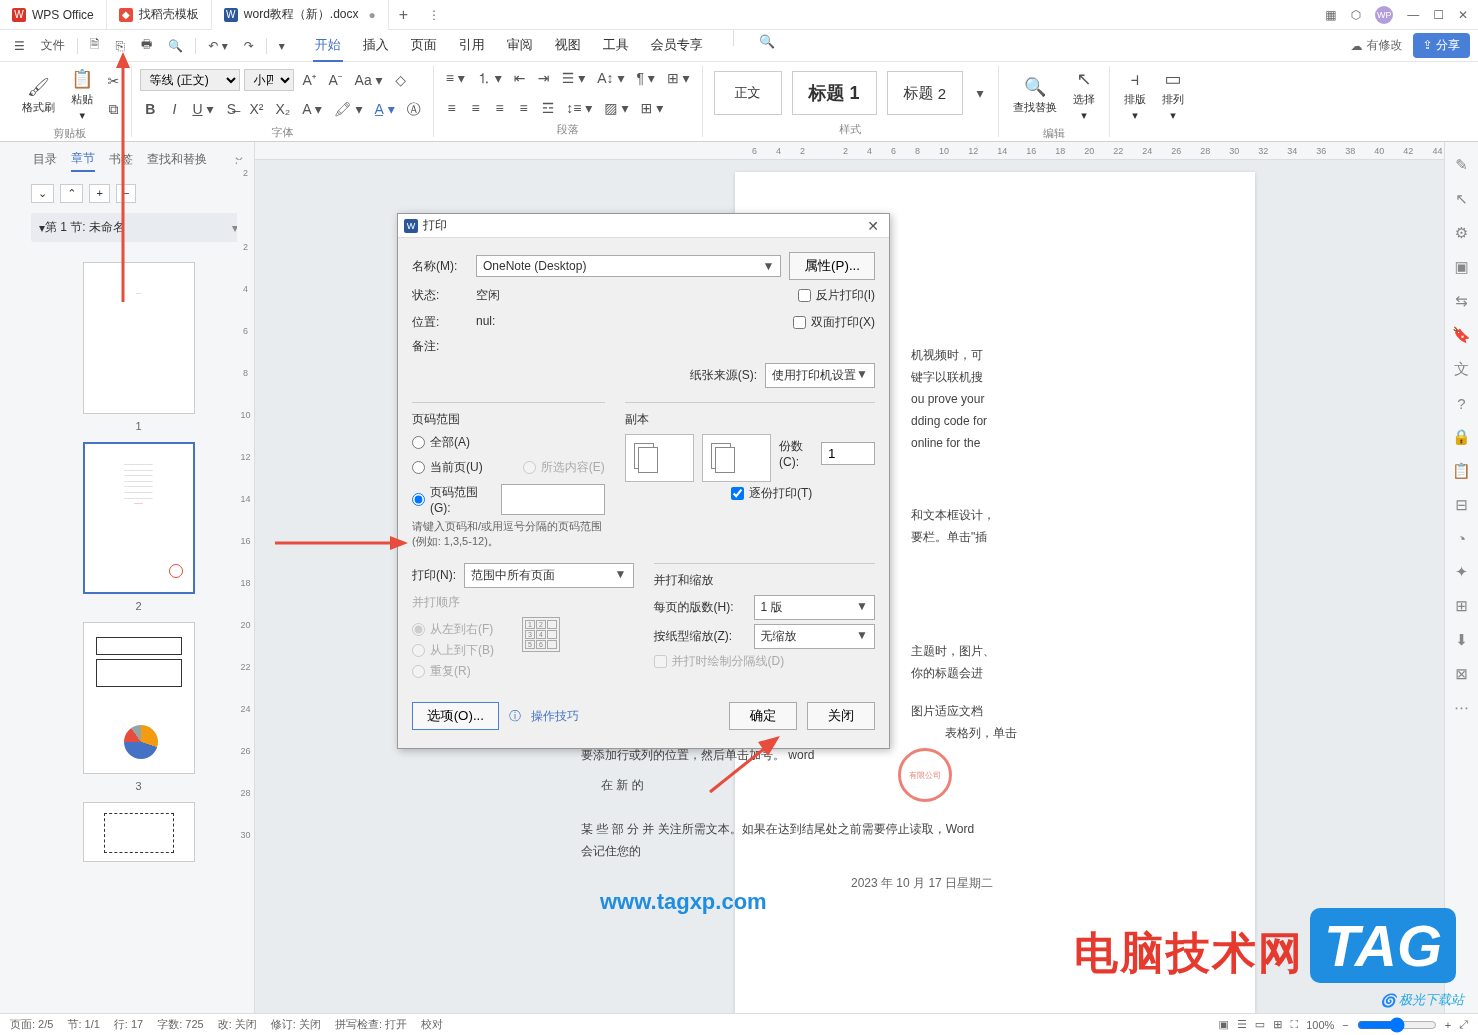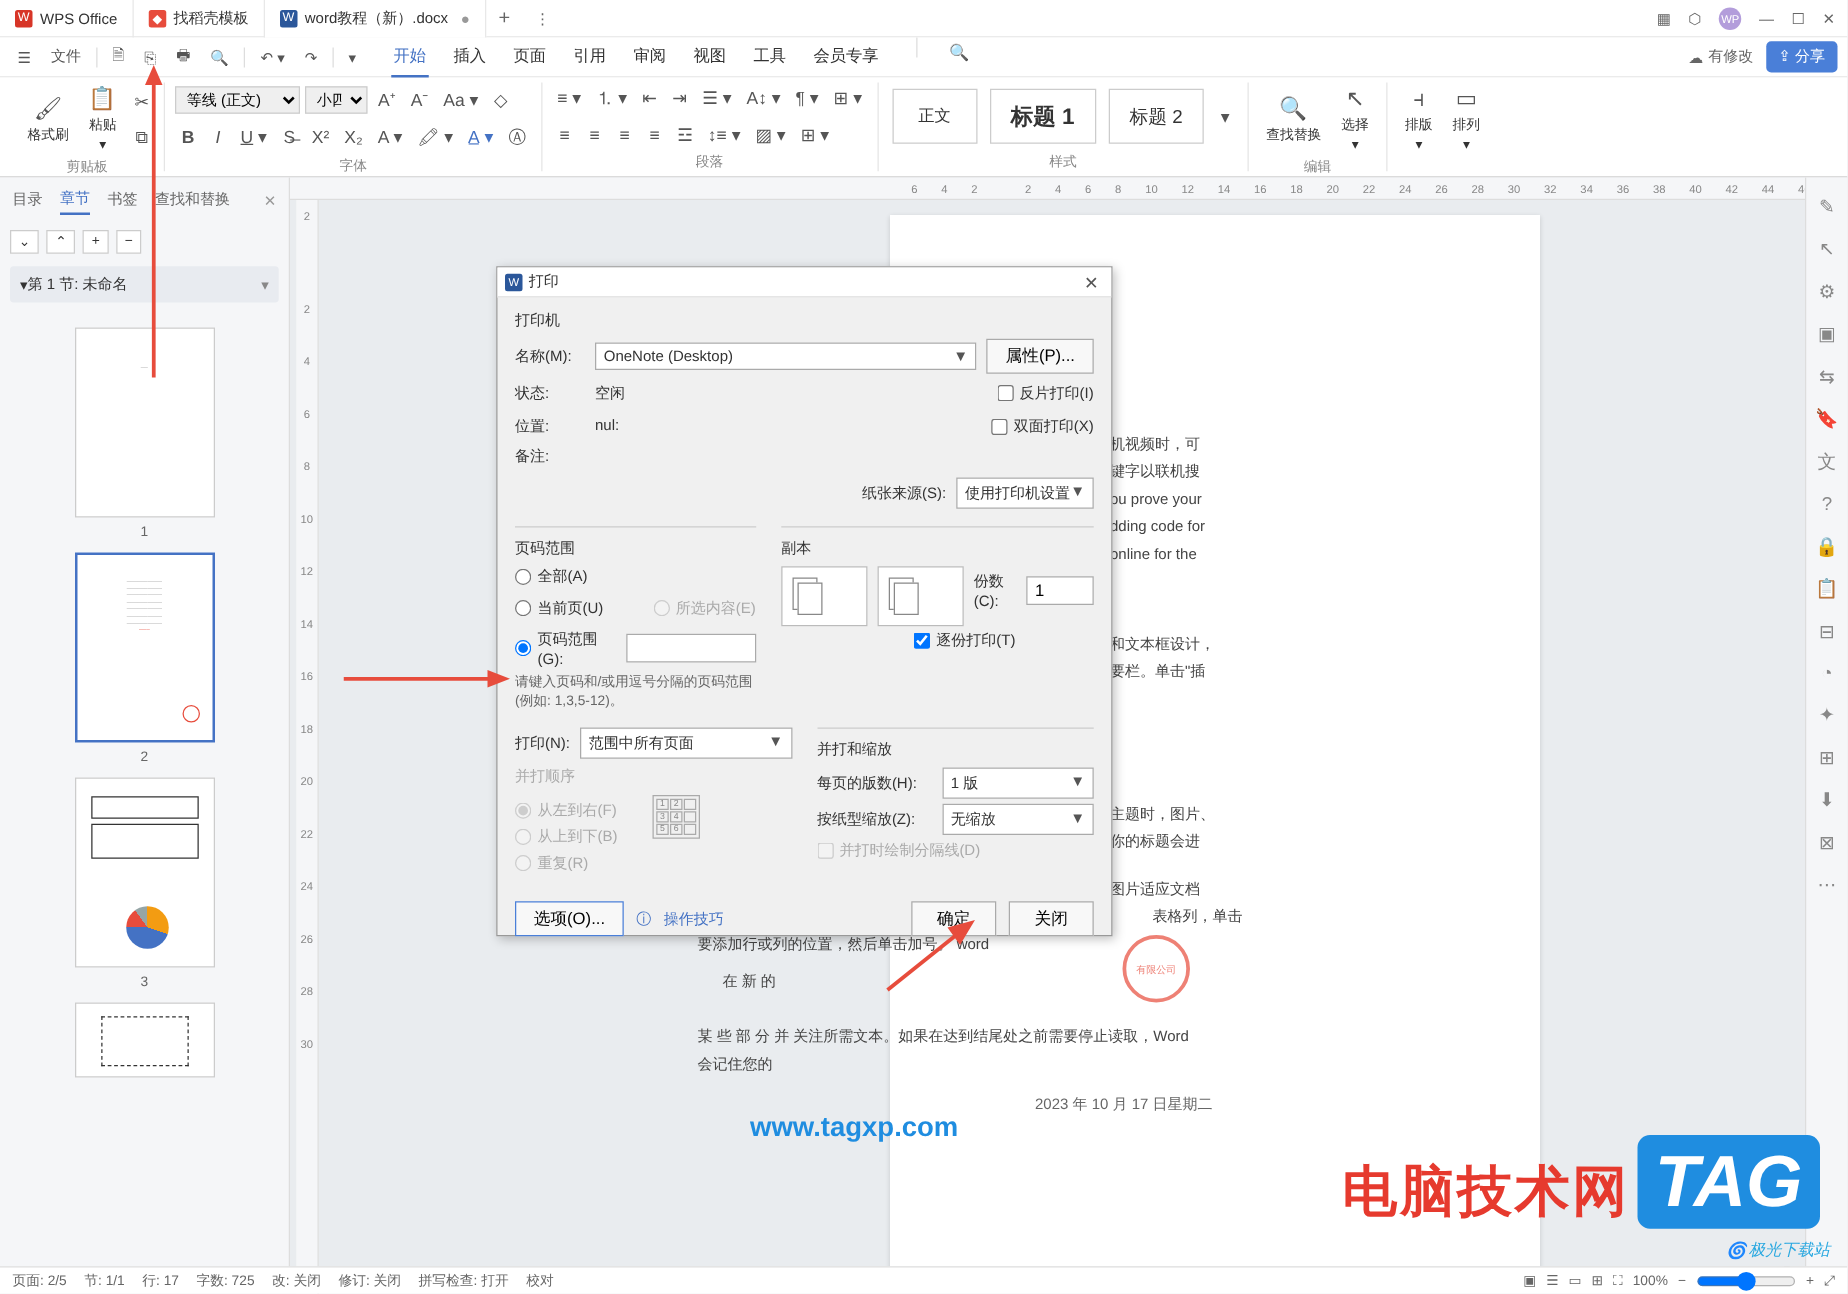--- a/index.html
+++ b/index.html
@@ -39,21 +39,21 @@
 .big-btn-icon { font-size: 18px; color: #555; }
 .icon-btn { padding: 4px; cursor: pointer; color: #555; font-size: 14px; min-width: 20px; text-align: center; }
 .font-sel { border: 1px solid #ccc; padding: 2px 4px; font-size: 12px; height: 22px; }
 .font-name { width: 100px; }
 .font-size { width: 50px; }
 .style-box { border: 1px solid #ccc; padding: 6px 16px; margin: 0 3px; cursor: pointer; font-size: 13px; min-width: 68px; text-align: center; display: flex; align-items: center; justify-content: center; height: 44px; }
 .style-box.title1 { font-size: 18px; font-weight: bold; }
 .style-box.title2 { font-size: 15px; }
 
 
-.workspace { display: flex; height: calc(100% - 162px); }
+.workspace { display: flex; height: calc(100% - 162px); margin-left: 23px; }
 .nav-pane { width: 232px; background: #f5f6f8; border-right: 1px solid #ddd; display: flex; flex-direction: column; }
 .nav-tabs { display: flex; gap: 14px; padding: 8px 10px; font-size: 12px; align-items: center; }
 .nav-tab { cursor: pointer; color: #666; padding-bottom: 3px; }
 .nav-tab.active { color: #4472c4; border-bottom: 2px solid #4472c4; }
 .nav-close { margin-left: auto; color: #999; cursor: pointer; }
 .nav-actions { display: flex; gap: 6px; padding: 4px 8px; }
 .nav-act-btn { border: 1px solid #ccc; padding: 2px 6px; font-size: 11px; cursor: pointer; background: #fff; }
 .nav-section { margin: 6px 8px; background: #e8ebf0; padding: 6px 8px; border-radius: 3px; font-size: 12px; display: flex; align-items: center; }
 .nav-section .dd { margin-left: auto; color: #888; }
 .thumbs { flex: 1; overflow: auto; padding: 8px 0; text-align: center; }
@@ -86,21 +86,21 @@
 .dlg-close { margin-left: auto; cursor: pointer; font-size: 14px; color: #555; padding: 0 4px; }
 .dlg-body { padding: 10px 14px; font-size: 12px; }
 .dlg-sec-title { font-size: 12px; color: #333; margin-bottom: 6px; }
 .dlg-row { display: flex; align-items: center; margin: 4px 0; gap: 8px; }
 .dlg-label { width: 56px; color: #333; }
 .dlg-select { flex: 1; border: 1px solid #aaa; padding: 3px 6px; background: #fff; display: flex; align-items: flex-start; }
 .dlg-select .dd { margin-left: auto; color: #555; }
 .dlg-btn { border: 1px solid #aaa; padding: 4px 14px; background: #f8f8f8; cursor: pointer; }
 .dlg-btn.primary { border: 1px solid #4a7fd8; }
 .dlg-check { display: flex; align-items: center; gap: 5px; margin: 3px 0; }
-.dlg-radio { display: flex; align-items: center; gap: 5px; margin: 4px 0; }
+.dlg-radio { display: flex; gap: 5px; margin: 4px 0; }
 .dlg-input { border: 1px solid #aaa; padding: 3px 6px; background: #fff; width: 104px; }
 .dlg-hint { color: #666; font-size: 11px; margin-top: 3px; }
 .dlg-cols { display: flex; gap: 20px; }
 .dlg-col { flex: 1; }
 .dlg-footer { display: flex; align-items: center; padding: 8px 14px; gap: 10px; }
 .dlg-footer .spacer { flex: 1; }
 .link { color: #4472c4; cursor: pointer; }
 fieldset.dlg-fieldset { border: none; border-top: 1px solid #ccc; padding: 8px 0 4px; margin-top: 4px; }
 .copies-img { width: 76px; height: 48px; border: 1px solid #bbb; background: #fff; position: relative; }
 .copies-img::before, .copies-img::after { content: ""; position: absolute; width: 18px; height: 24px; border: 1px solid #888; background: #fff; }
@@ -410,21 +410,20 @@
     <span>30</span>
 </div>
 
 <div class="dialog">
   <div class="dlg-title">
     <span class="dlg-title-ico">W</span>
     <span>打印</span>
     <span class="dlg-close">✕</span>
   </div>
   <div class="dlg-body">
-    <div class="dlg-sec-title">打印机</div>
     <div class="dlg-row">
       <span class="dlg-label">名称(M):</span>
       <div class="dlg-select">
           <span>OneNote (Desktop)</span>
           <span class="dd">▼</span>
         </div>
       <button class="dlg-btn">属性(P)...</button>
     </div>
     <div class="dlg-row" style="justify-content:space-between">
       <div style="display:flex;gap:8px">

